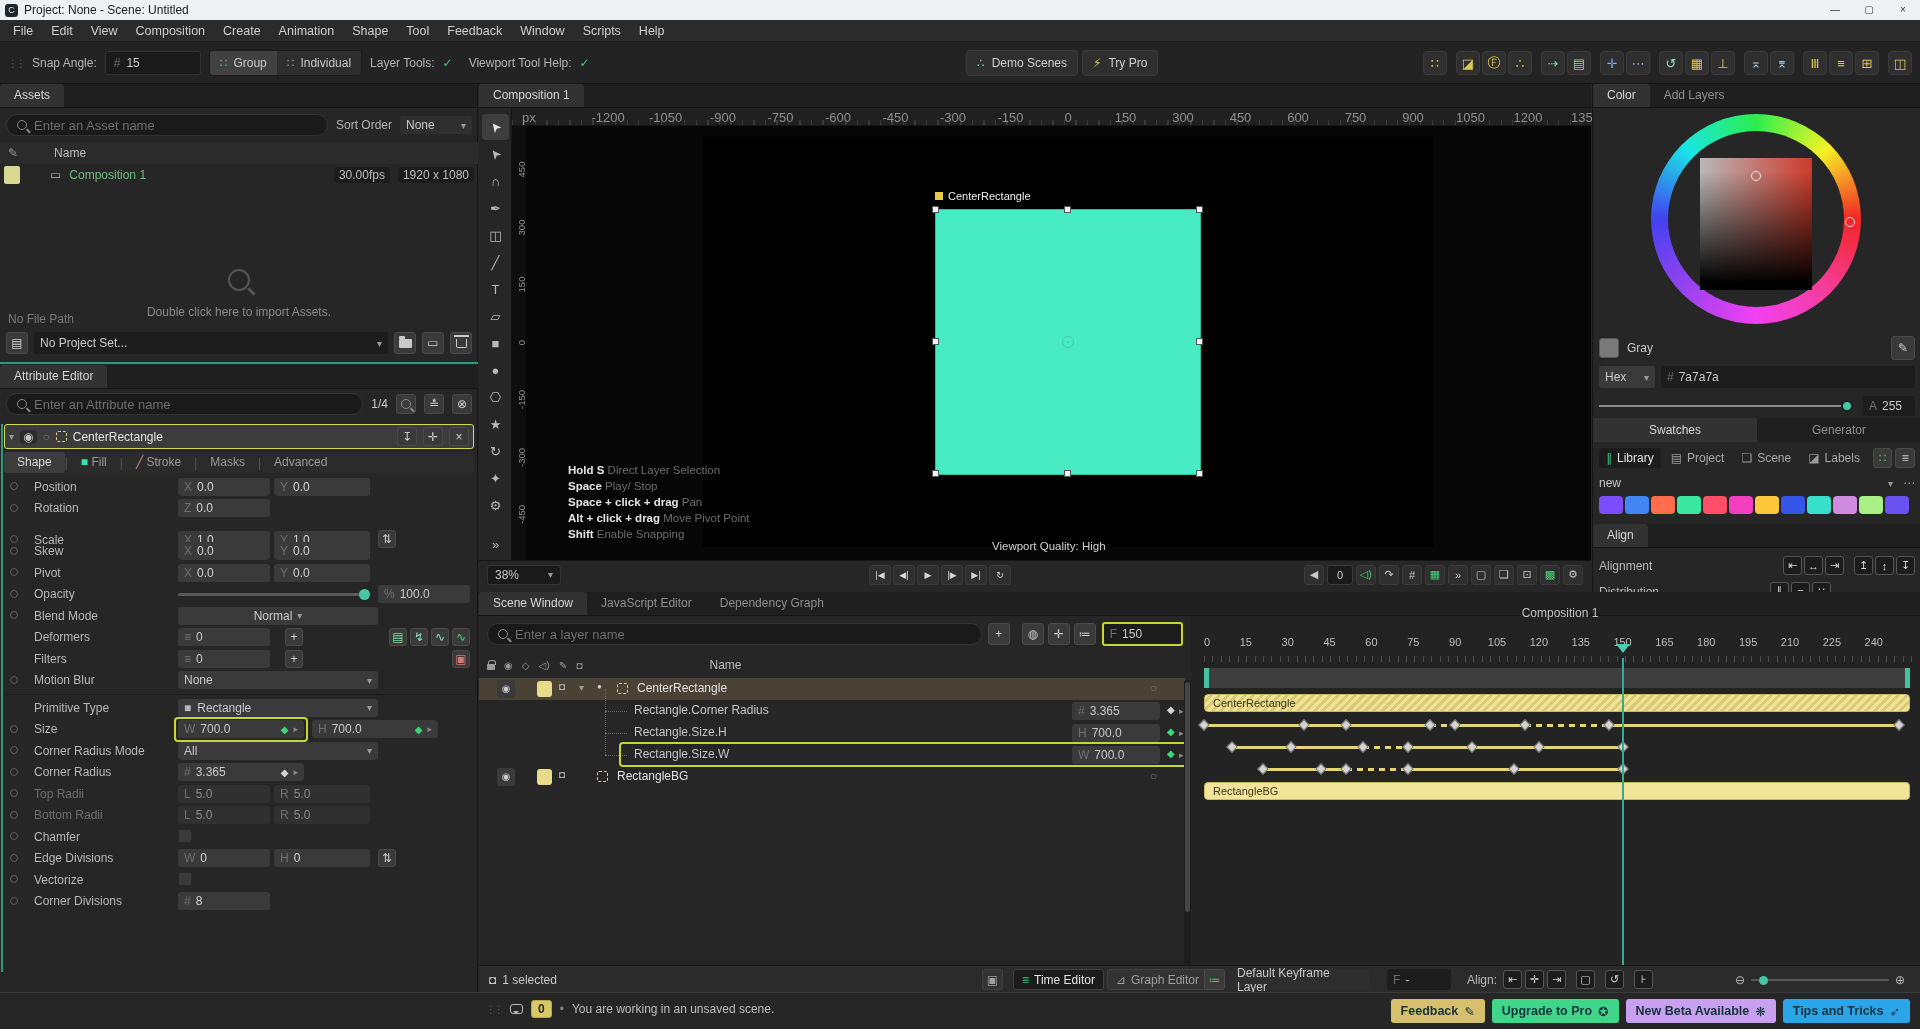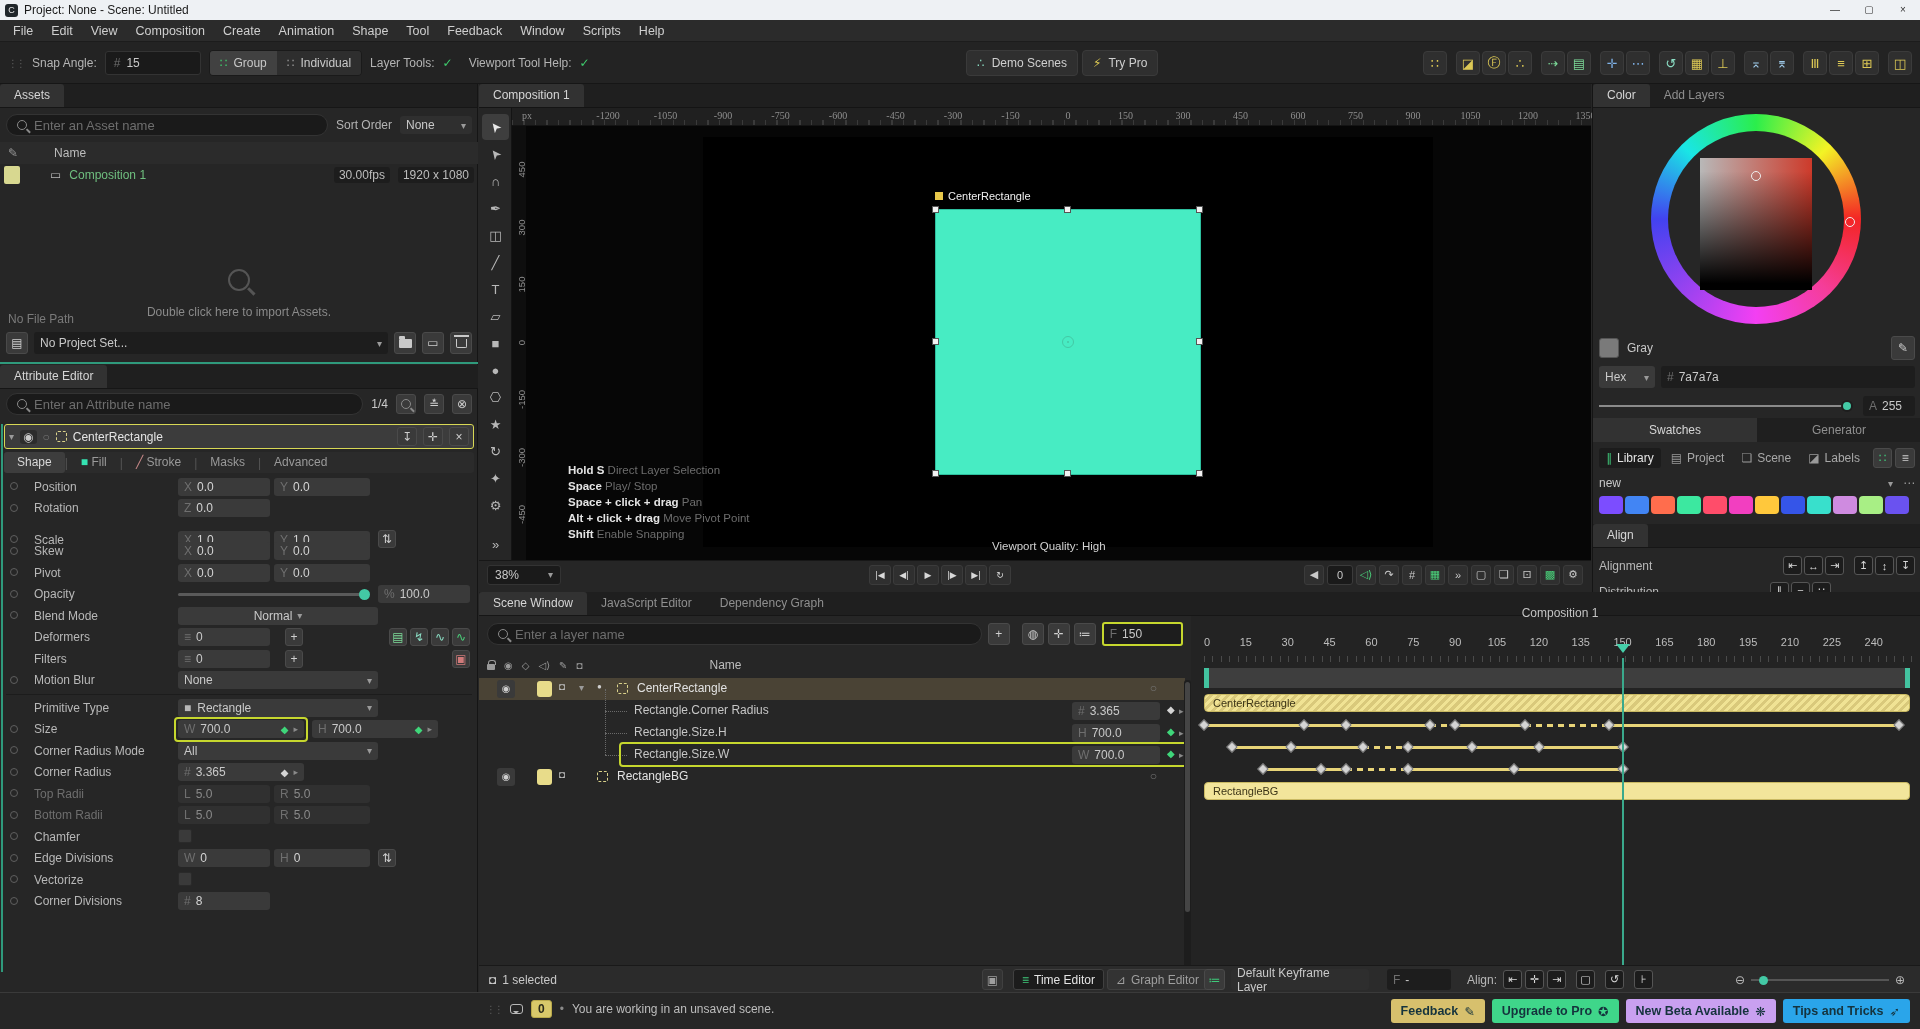--- a/index.html
+++ b/index.html
@@ -81,21 +81,21 @@
   .attr-accent { position:absolute; left:1px; top:340px; width:2px; height:548px; background:#2f9a7c; }
 
   
   .viewport { position:absolute; left:479px; top:84px; width:1112px; height:504px; background:#1e1e1e; }
   .vp-tabbar { position:absolute; left:0; top:0; width:1112px; height:24px; background:#1f1f1f; border-bottom:1px solid #141414; display:flex; align-items:flex-end; }
   .toolstrip { position:absolute; left:0; top:24px; width:33px; height:452px; background:#262626; border-right:1px solid #141414; }
   .tool { position:absolute; left:3px; width:27px; height:26px; border-radius:4px; display:flex; align-items:center; justify-content:center; color:#b8b8b8; font-size:13px; }
   .tool.active { background:#3e3e3e; color:#e8e8e8; }
   .hruler { position:absolute; left:33px; top:24px; width:1079px; height:18px; background:#202020; border-bottom:1px solid #141414;
             background-image:repeating-linear-gradient(90deg,#3a3a3a 0 1px,transparent 1px 11.5px); background-position:0 bottom; background-size:100% 5px; background-repeat:no-repeat; }
-  .rlabel { position:absolute; top:2px; font-size:10px; color:#8f8f8f; transform:translateX(-50%);font-family:Liberation Serif, serif; }
+  .rlabel { position:absolute; top:2px; font-size:13px; color:#8f8f8f; transform:translateX(-50%); }
   .canvas { position:absolute; left:33px; top:42px; width:1079px; height:434px; background:#060606; overflow:hidden; }
   .compbg { position:absolute; background:#000; }
   .vruler { position:absolute; left:0; top:0; width:14px; height:434px; background:rgba(20,20,20,.6); }
   .vlabel { position:absolute; left:-6px; font-size:9.5px; color:#8f8f8f; transform:rotate(-90deg); width:30px; text-align:center; }
   .selrect { position:absolute; border:1px solid #2dbf9e; }
   .handle { position:absolute; width:7px; height:7px; background:#f2f2f2; border:1px solid #555; }
   .sel-label { position:absolute; display:flex; align-items:center; gap:5px; color:#f0f0f0; font-size:11px; }
   .sel-label .sq { width:8px; height:8px; background:#e8c84a; }
   .pivot { position:absolute; width:12px; height:12px; border:1.5px solid #43c9a5; border-radius:50%; }
   .pivot::after { content:""; position:absolute; left:4px; top:4px; width:2px; height:2px; background:#43c9a5; border-radius:50%; }

